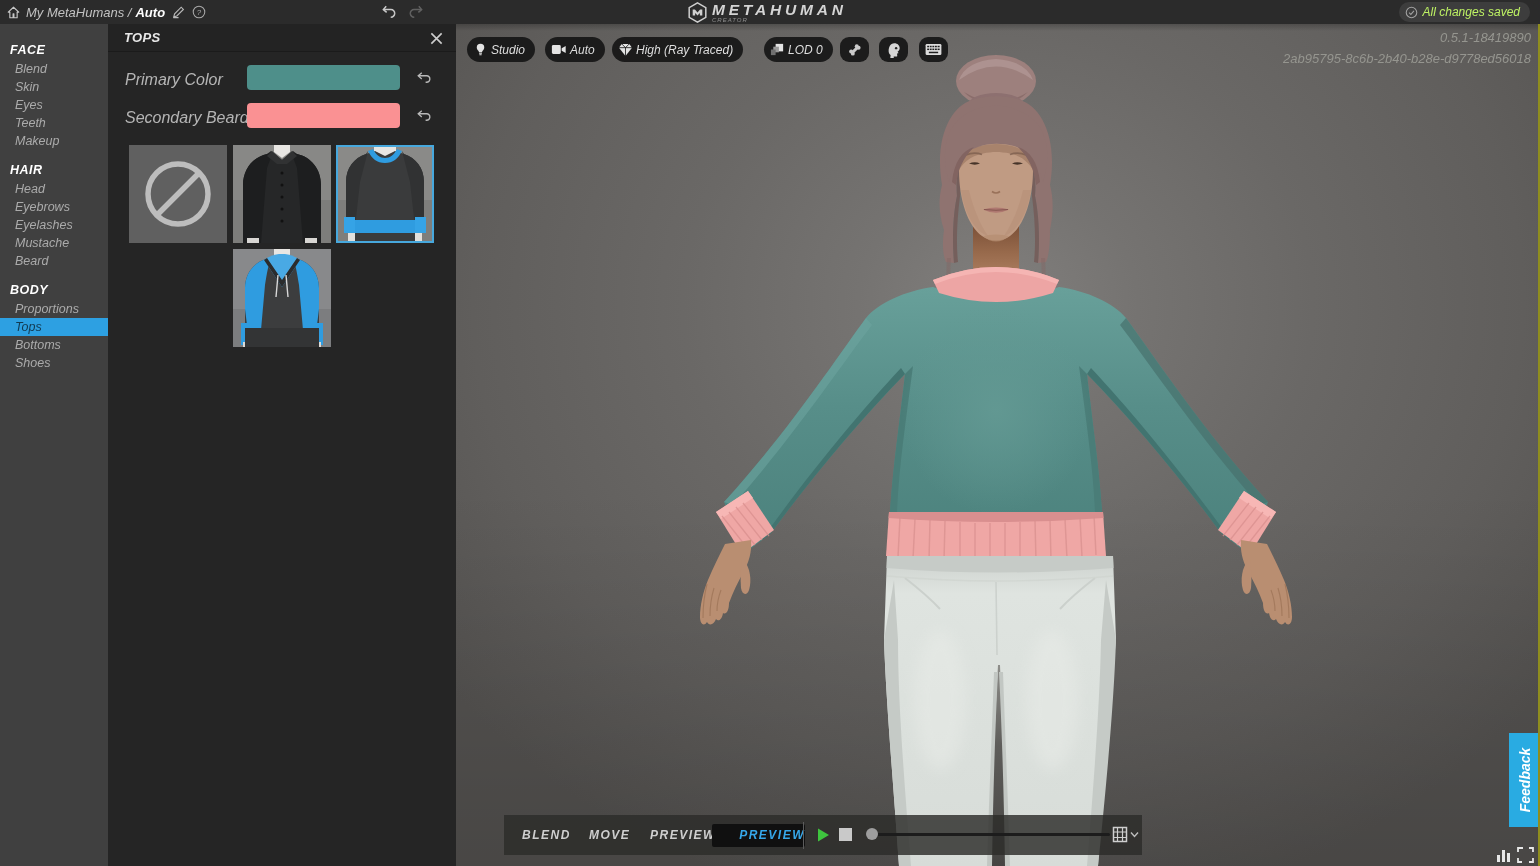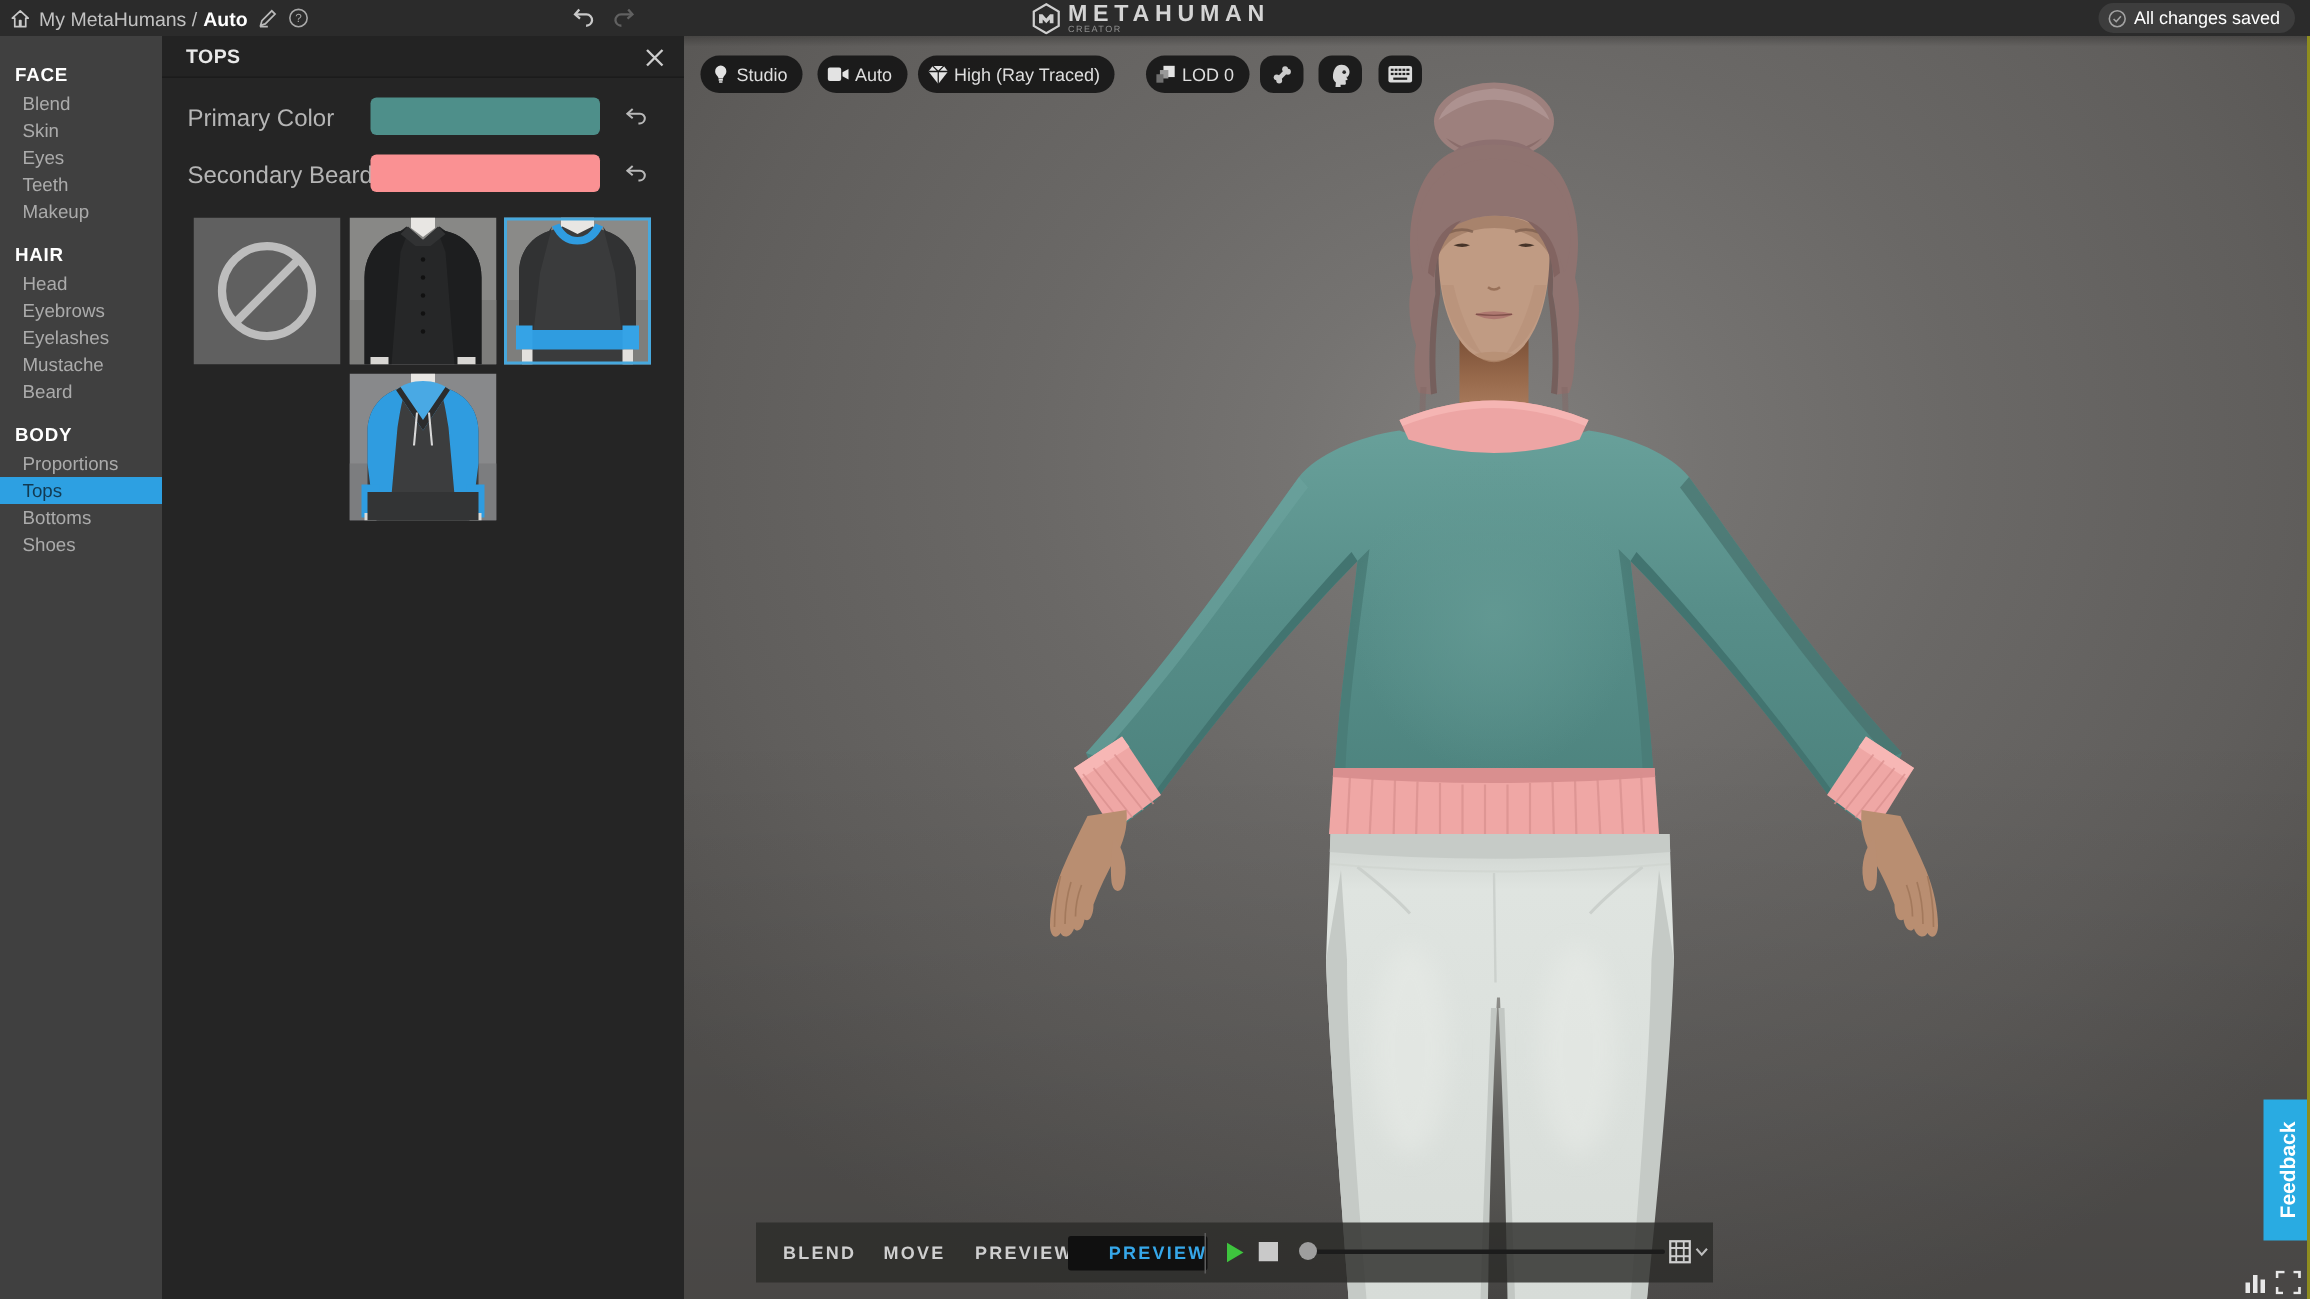--- a/index.html
+++ b/index.html
@@ -1,26 +1,26 @@
 <!DOCTYPE html>
 <html><head>
 <meta charset="utf-8">
 <style>
   * { margin:0; padding:0; box-sizing:border-box; }
   html,body { width:1540px; height:866px; overflow:hidden; background:#242424;
     font-family:"Liberation Sans", sans-serif; }
-  #stage { position:relative; width:1540px; height:866px; }
+  #stage { position:relative; width:1540px; height:866px;font-style:italic; }
 
   
   #topbar { position:absolute; left:0; top:0; width:1540px; height:24px; background:#2b2b2b; }
   #crumbs { position:absolute; left:7px; top:0; height:24px; display:flex; align-items:center; color:#c2c2c2; font-size:13px; }
   #crumbs .lexi { color:#fff; font-weight:bold; margin-left:4px; }
   #undoredo { position:absolute; left:381px; top:3px; }
   #logo { position:absolute; left:687px; top:2px; display:flex; align-items:flex-start; }
-  #saved { position:absolute; right:10px; top:2px; height:20px; border-radius:10px; background:#3d3d3d; color:#ffffff; font-size:12px; display:flex; align-items:center; padding:0 10px 0 6px; }
+  #saved { position:absolute; right:10px; top:2px; height:20px; border-radius:10px; background:#3d3d3d; color:#bef264; font-size:12px; display:flex; align-items:center; padding:0 10px 0 6px; }
 
   
   #sidebar { position:absolute; left:0; top:24px; width:108px; height:842px; background:#404040; color:#ababab; font-size:12.5px; }
   #sidebar .hdr { color:#fff; font-weight:bold; font-size:12.5px; letter-spacing:.5px; padding:0 0 0 10px; }
   #sidebar .it { padding:2px 0 2px 15px; height:18px; line-height:15px; }
   #sidebar .sel { background:#2da0e2; color:#123a52; }
 
   
   #panel { position:absolute; left:108px; top:24px; width:348px; height:842px; background:#252525; }
   #panelhead { position:absolute; left:0; top:0; width:348px; height:28px; background:#232323; border-bottom:1px solid #1b1b1b; color:#e8e8e8; font-weight:bold; font-size:13px; line-height:28px; padding-left:16px; letter-spacing:.3px; }
@@ -404,20 +404,21 @@
             <rect x="2.2" y="6" width="2" height="1.6"></rect>
             <rect x="5" y="6" width="2" height="1.6"></rect>
             <rect x="7.8" y="6" width="2" height="1.6"></rect>
             <rect x="10.6" y="6" width="2" height="1.6"></rect>
             <rect x="13.4" y="6" width="2.2" height="1.6"></rect>
             <rect x="4" y="9.4" width="10" height="1.6"></rect>
           </g>
         </svg>
     </div>
 
+    <div id="vertext">0.5.1-18419890<br>2ab95795-8c6b-2b40-b28e-d9778ed56018</div>
 
     <div id="btoolbar">
       <span class="bt" style="left:18px;">BLEND</span>
       <span class="bt" style="left:85px;">MOVE</span>
       <span class="bt" style="left:146px;">PREVIEW</span>
       <span id="previewbtn">PREVIEW</span>
       <div style="position:absolute;left:299px;top:7px;width:1px;height:27px;background:#5c5c5c;"></div>
       <svg width="15" height="16" viewBox="0 0 15 16" style="position:absolute;left:312px;top:12px;">
           <path d="M2 1.5 13 8 2 14.5z" fill="#3ec43e"></path>
         </svg>

